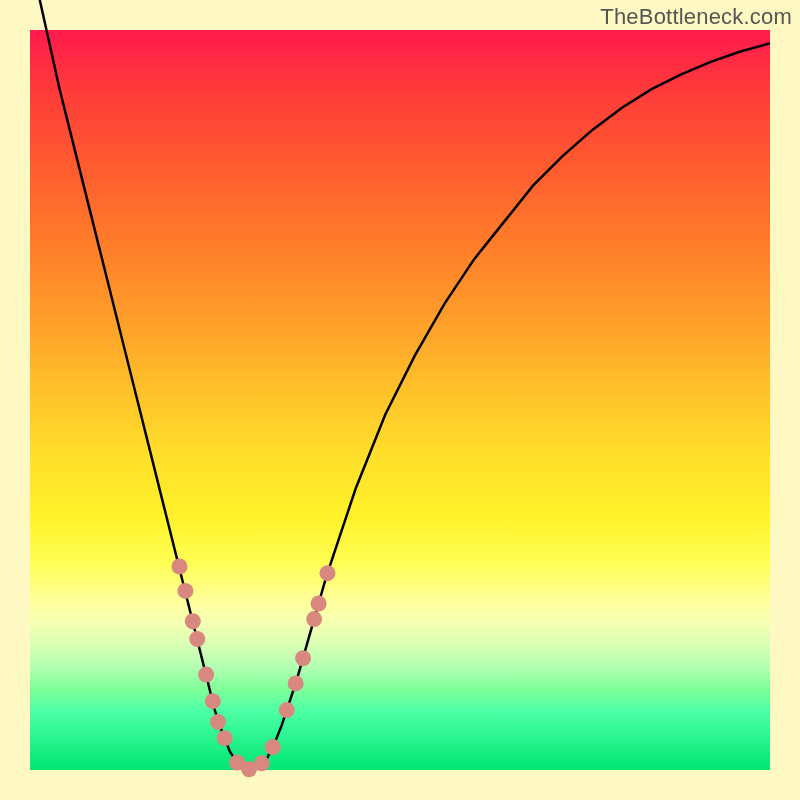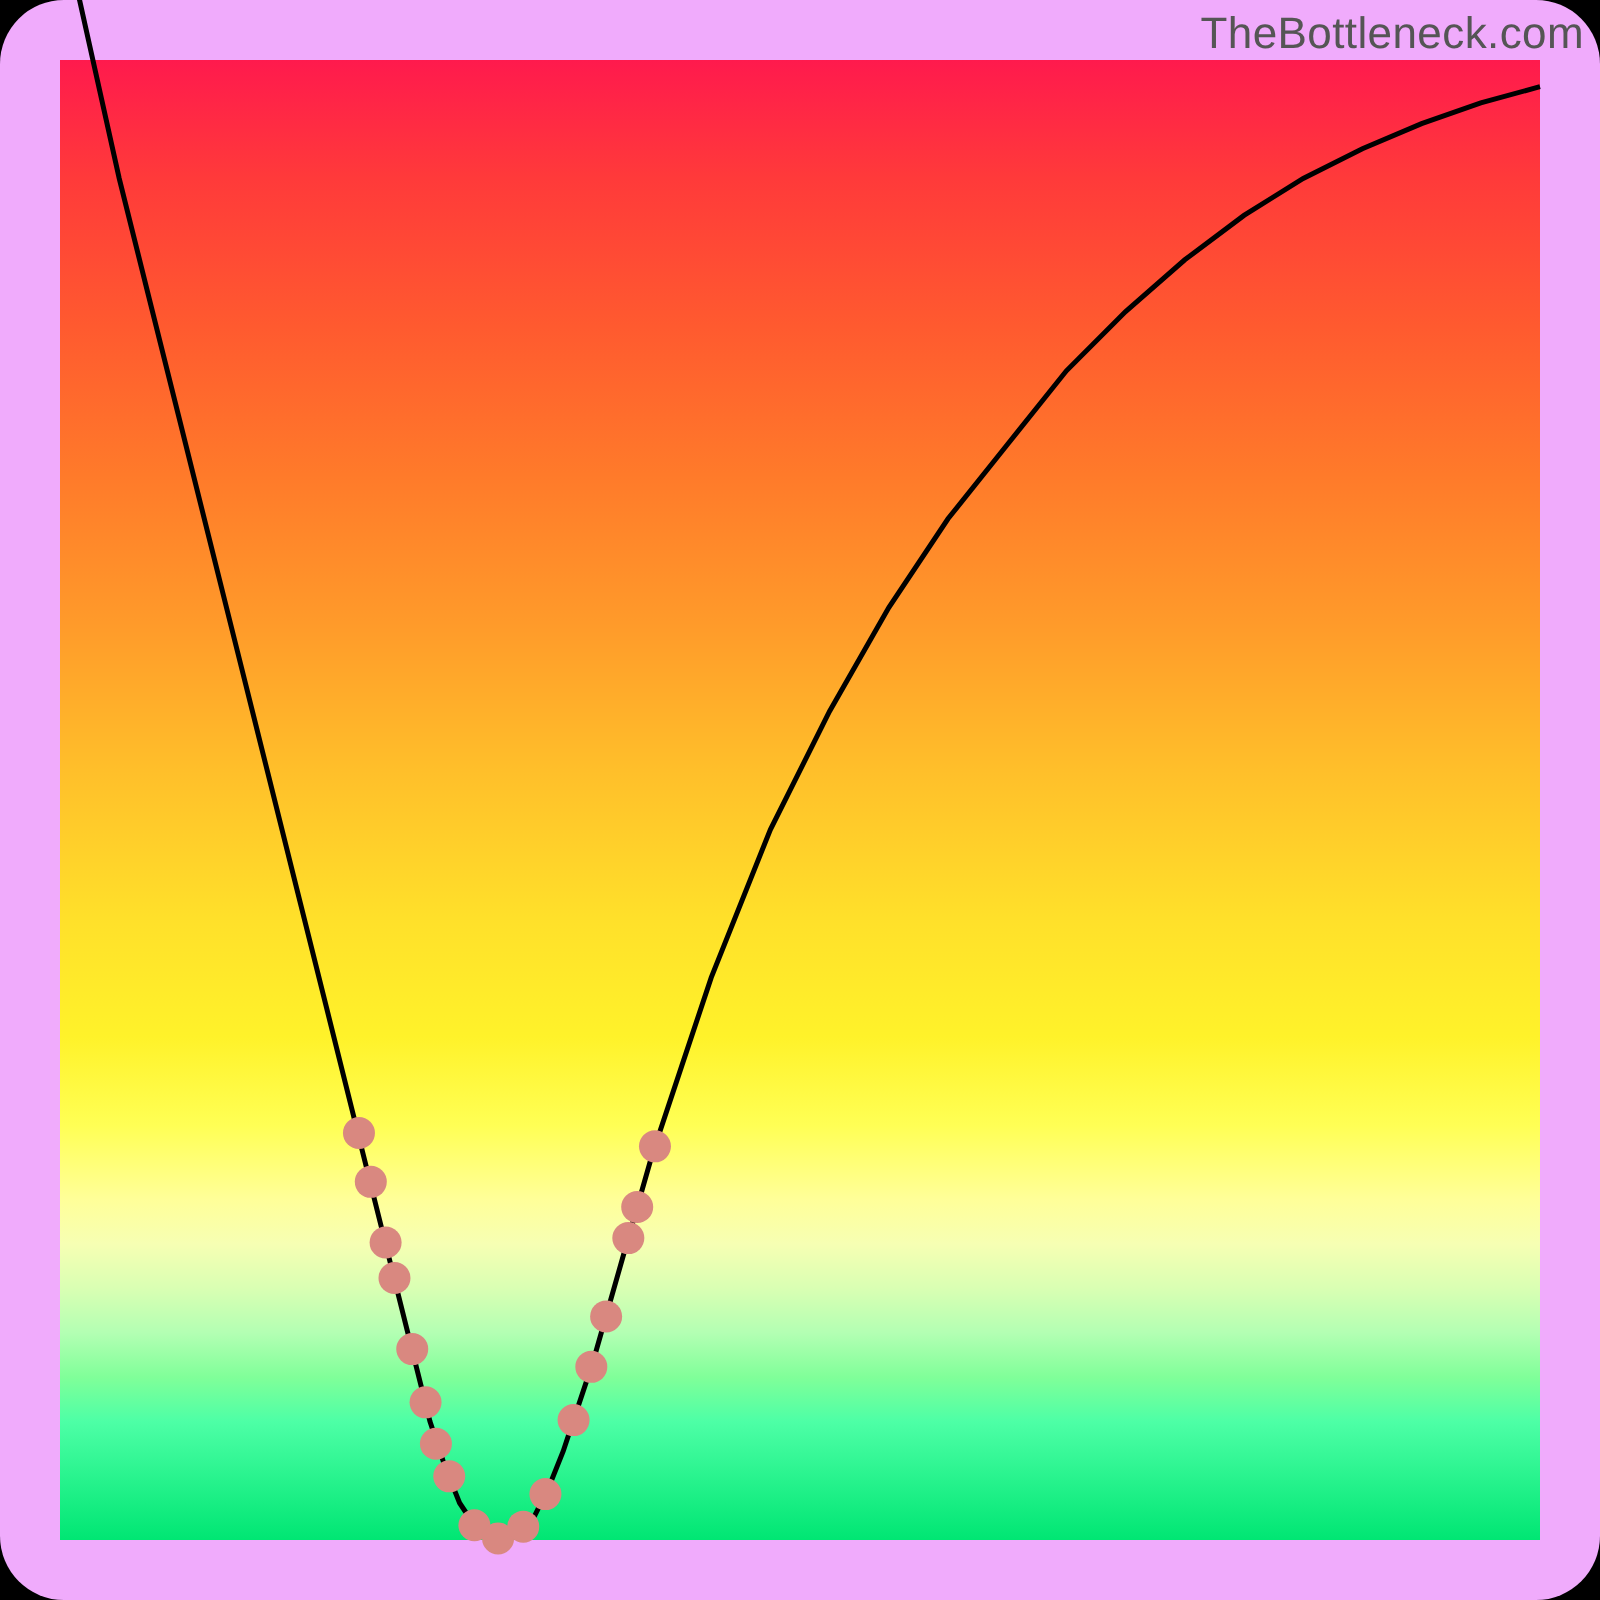--- a/index.html
+++ b/index.html
@@ -8,22 +8,21 @@
     width: 800px;
     height: 800px;
     overflow: hidden;
     background: #000;
     font-family: Arial, Helvetica, sans-serif;
   }
   .frame {
     position: relative;
     width: 800px;
     height: 800px;
-    background: #f0abfc;
-    border-radius: 32px;
+    background: #fef9c3;
   }
   .plot-area {
     position: absolute;
     left: 30px;
     top: 30px;
     width: 740px;
     height: 740px;
     background: linear-gradient(
       to bottom,
       #ff1a4d 0%,

